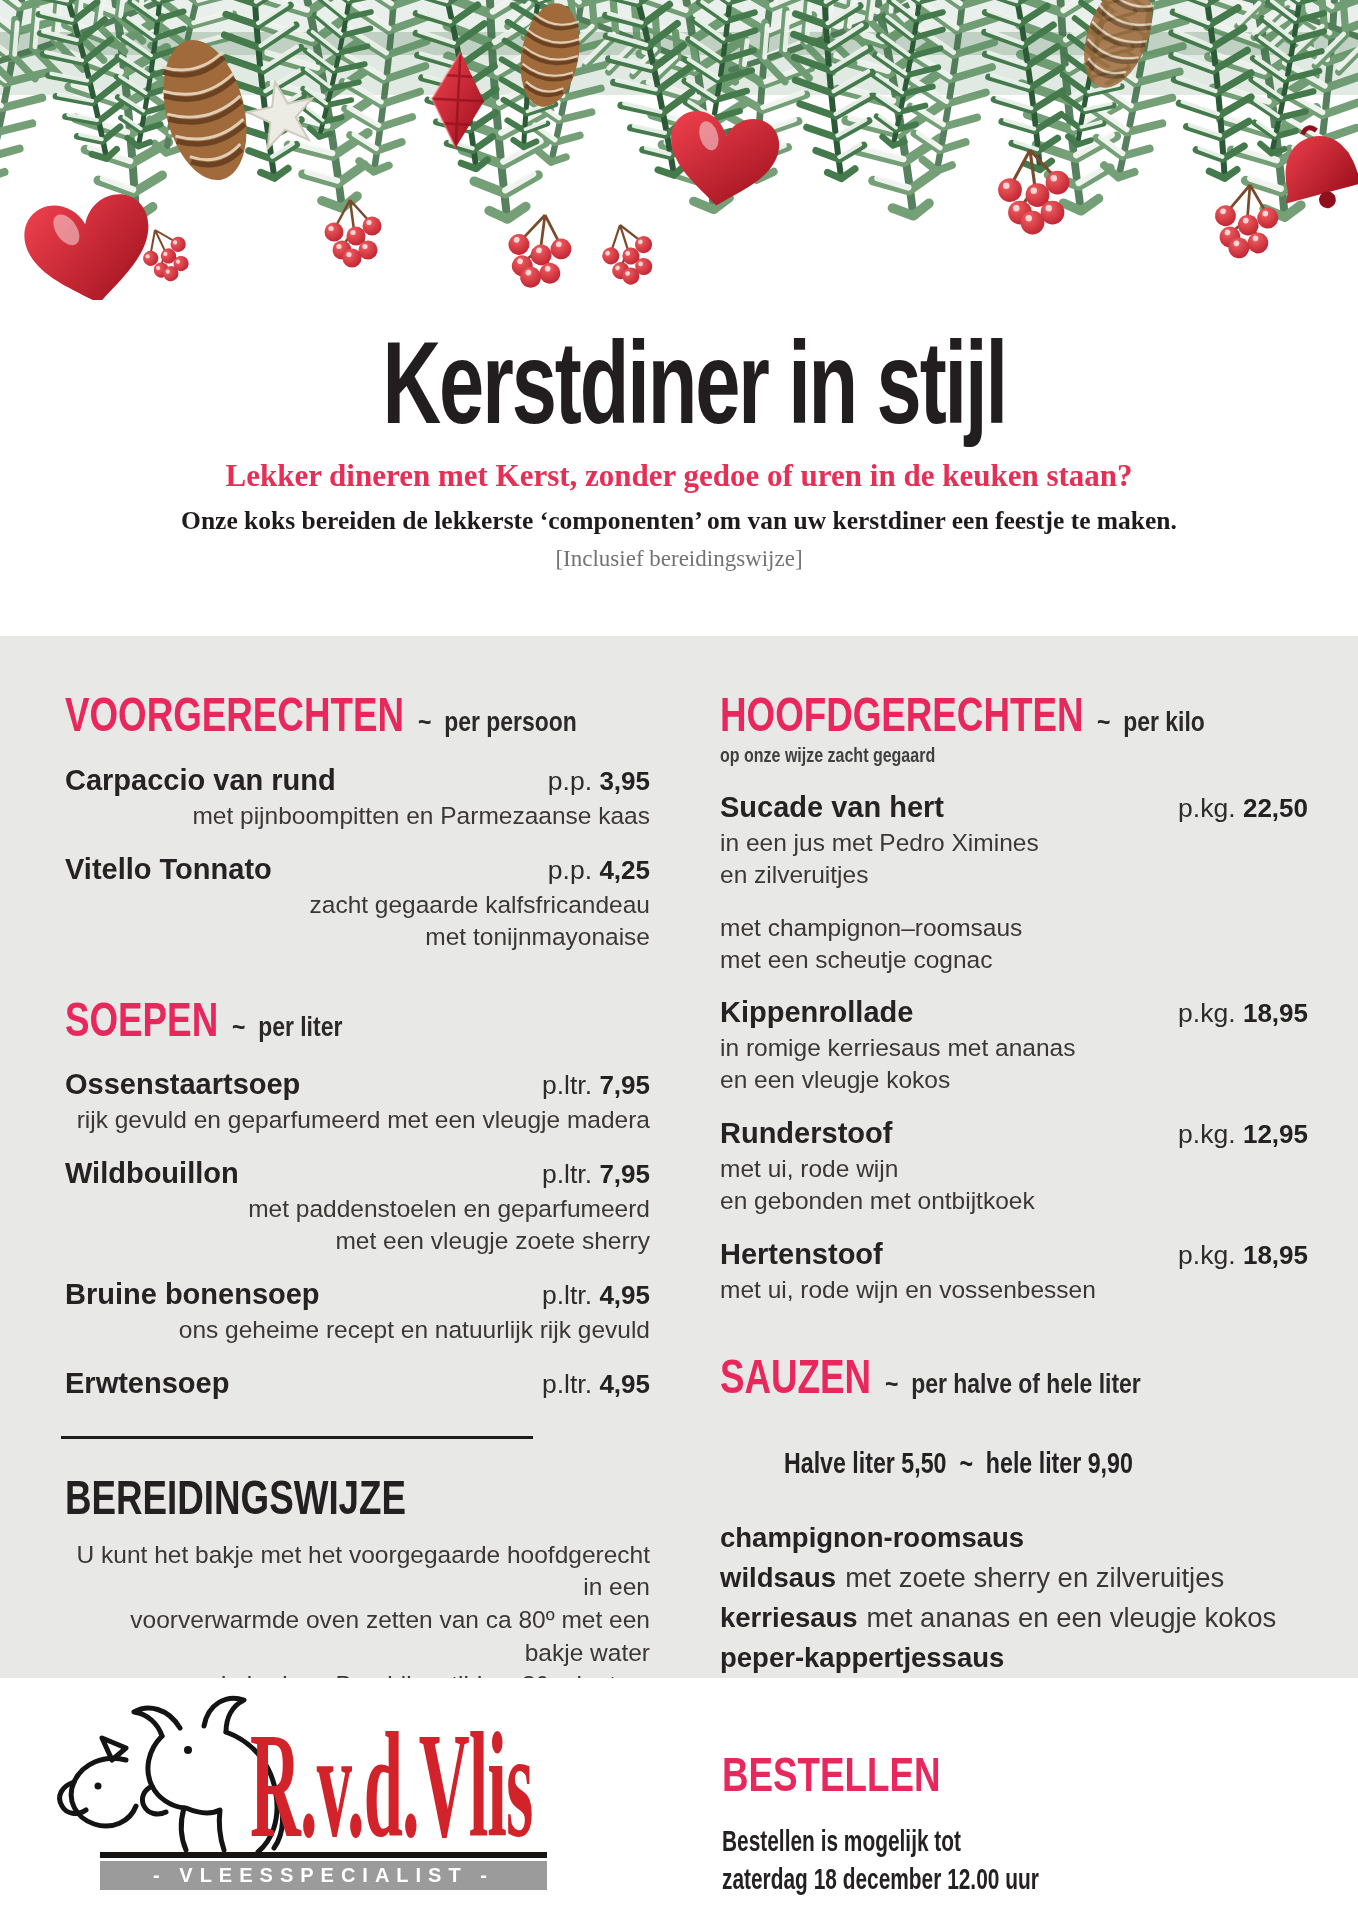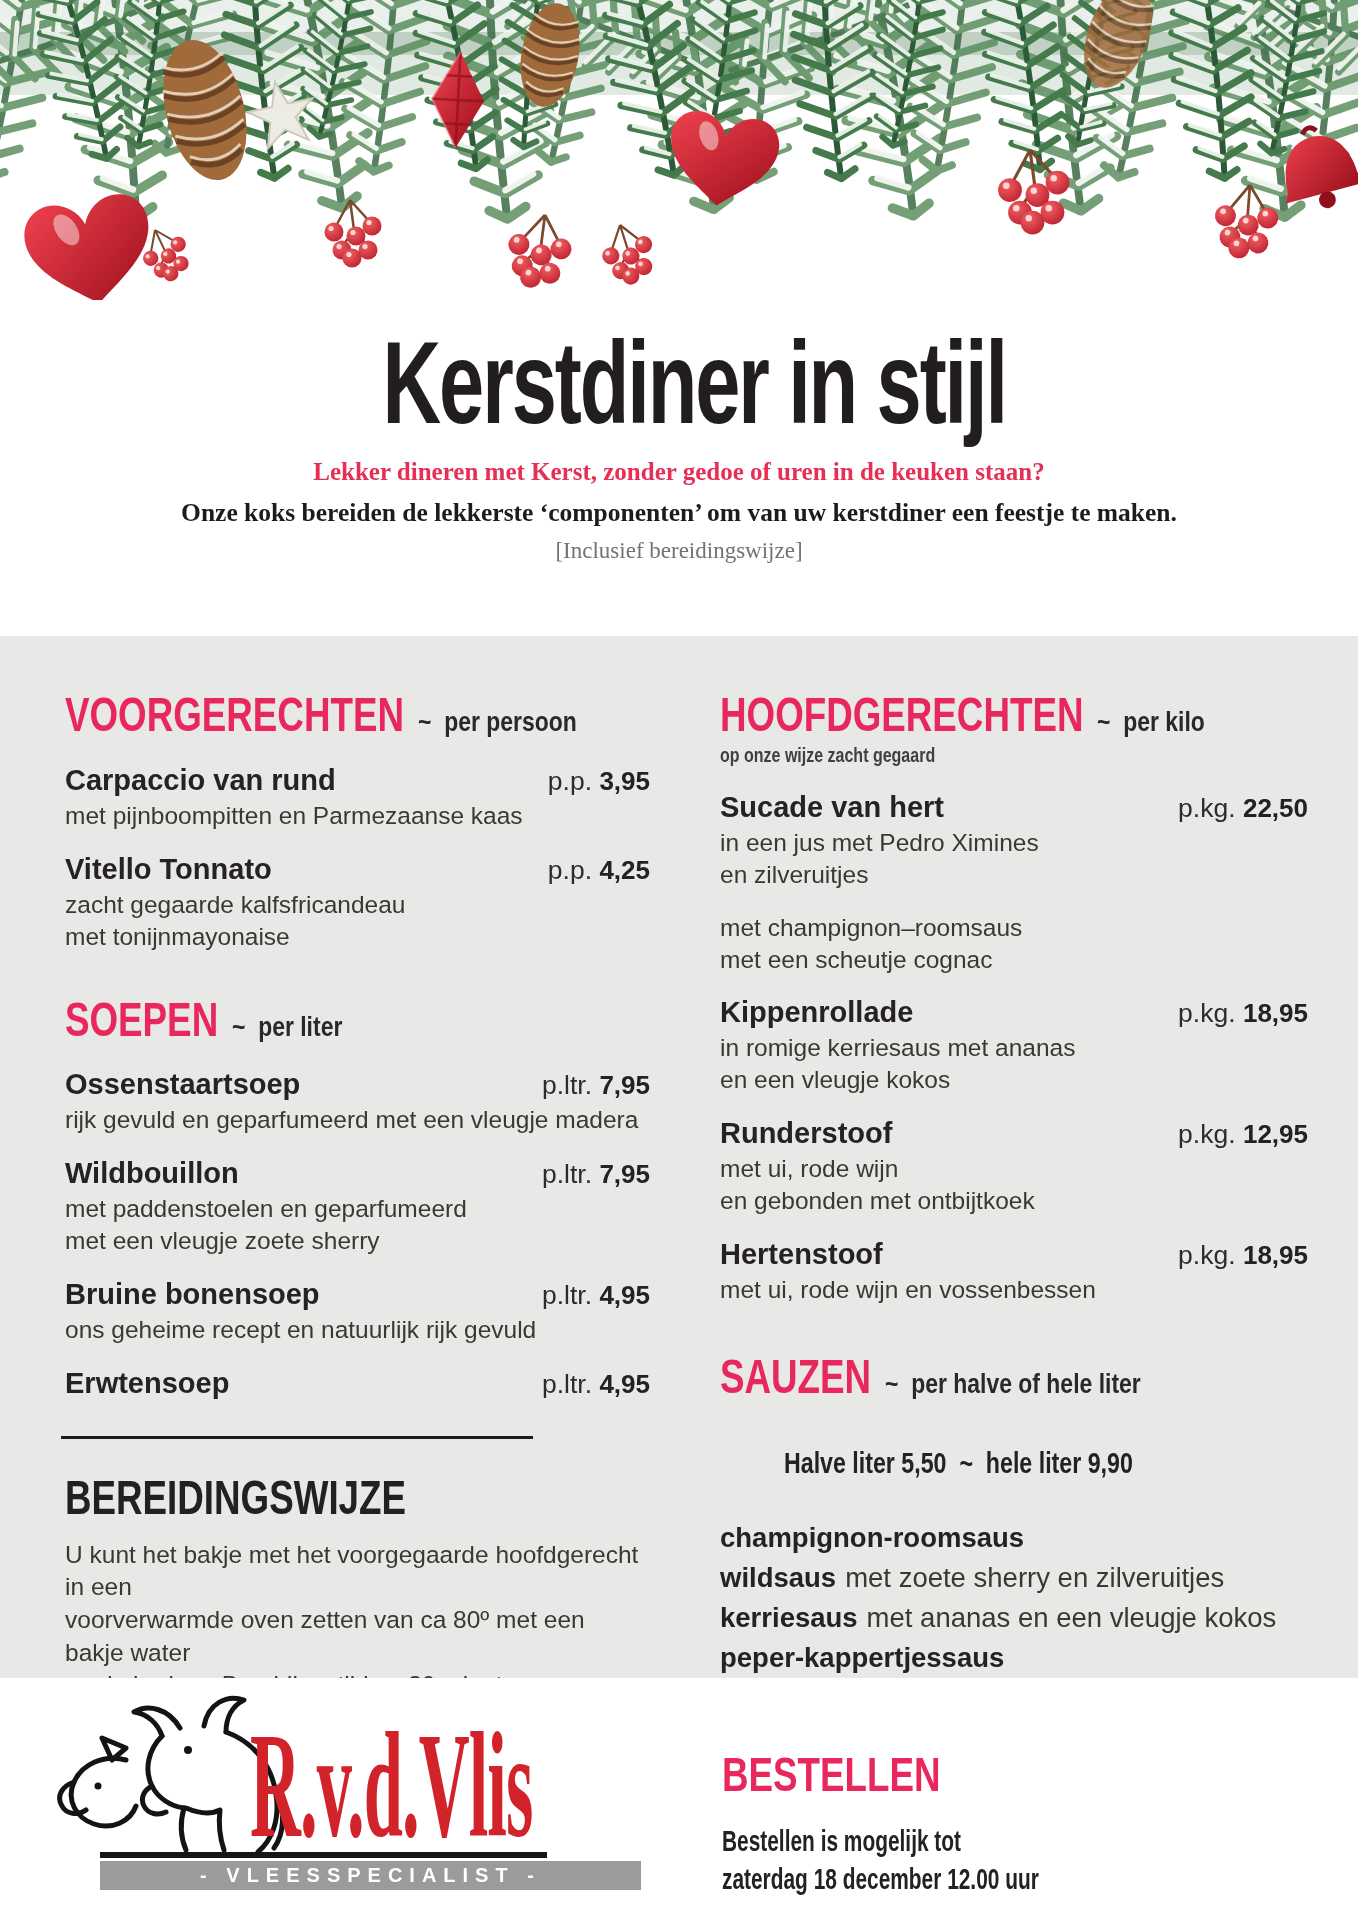--- a/index.html
+++ b/index.html
@@ -4,27 +4,27 @@
 <style>
   html,body{margin:0;padding:0;background:#fff;}
   .page{position:relative;width:1358px;height:1916px;margin:0 auto;background:#fff;overflow:hidden;
         font-family:"Liberation Sans","DejaVu Sans",sans-serif;color:#272425;}
   
   .deco{display:block;width:1358px;height:300px;}
   
   .title-block{height:336px;box-sizing:border-box;text-align:center;padding-top:28px;}
   .main-title{font-size:116px;font-weight:bold;color:#221e20;line-height:.95;letter-spacing:-3px;white-space:nowrap;padding-left:31px;}
   .subtitle{margin-top:20px;font-family:"Liberation Serif","DejaVu Serif",serif;font-weight:bold;
-            font-size:25px;color:#e72e55;}
+            font-size:31px;color:#e72e55;}
   .intro{margin-top:12px;font-family:"Liberation Serif","DejaVu Serif",serif;font-weight:bold;
          font-size:25.5px;color:#1f1b1c;}
   .note{margin-top:10px;font-family:"Liberation Serif","DejaVu Serif",serif;font-size:23px;color:#737373;}
   
   .panel{height:1042px;background:#e8e8e7;box-sizing:border-box;padding:54px 50px 0 65px;display:flex;gap:70px;}
-  .col-left{width:585px;flex:none;}
+  .col-left{width:585px;flex:none;text-align:right;}
   .col-right{flex:1;min-width:0;}
   .h2row{display:flex;align-items:baseline;gap:14px;}
   .h2{font-size:49px;font-weight:bold;color:#e8285c;line-height:1.02;white-space:nowrap;}
   .h2.black{color:#232021;}
   .h2sub{font-size:27px;font-weight:bold;color:#2b2829;white-space:pre;}
   .colsub{font-size:20px;font-weight:bold;color:#404040;margin-top:4px;}
   .item{margin-top:21px;}
   .item.first{margin-top:24px;}
   .item-head{display:flex;justify-content:space-between;align-items:baseline;}
   .item-name{font-size:29px;font-weight:bold;color:#262223;}
@@ -41,21 +41,21 @@
   .sauce{font-size:27.5px;color:#3b3734;line-height:1.2;margin-top:7px;}
   .sauce .sname{font-weight:bold;color:#262223;}
   .sauce .sdesc{margin-left:9px;}
   .sauce .sdesc:empty{display:none;}
   
   .footer{position:relative;height:238px;background:#fff;}
   .animals{position:absolute;left:52px;top:10px;}
   .logo-text{position:absolute;left:250px;top:32px;font-family:"Liberation Serif","DejaVu Serif",serif;
              font-weight:bold;font-size:150px;line-height:1;color:#d2232a;letter-spacing:-2px;white-space:nowrap;}
   .logo-rule{position:absolute;left:100px;top:174px;width:447px;height:6px;background:#161514;}
-  .logo-bar{position:absolute;left:100px;top:183px;width:541px;height:29px;background:#9b9b9b;color:#fff;
+  .logo-bar{position:absolute;left:100px;top:183px;width:447px;height:29px;background:#9b9b9b;color:#fff;
             display:flex;align-items:center;justify-content:center;font-size:20px;font-weight:bold;letter-spacing:7px;}
   .bestellen{position:absolute;left:722px;top:72px;}
   .bestellen-title{font-size:49px;font-weight:bold;color:#e8285c;line-height:1;}
   .bestellen-text{margin-top:24px;font-size:29px;font-weight:bold;color:#242122;line-height:1.3;white-space:pre-line;}
 </style>
 </head>
 <body>
 
 <div class="page">
 

